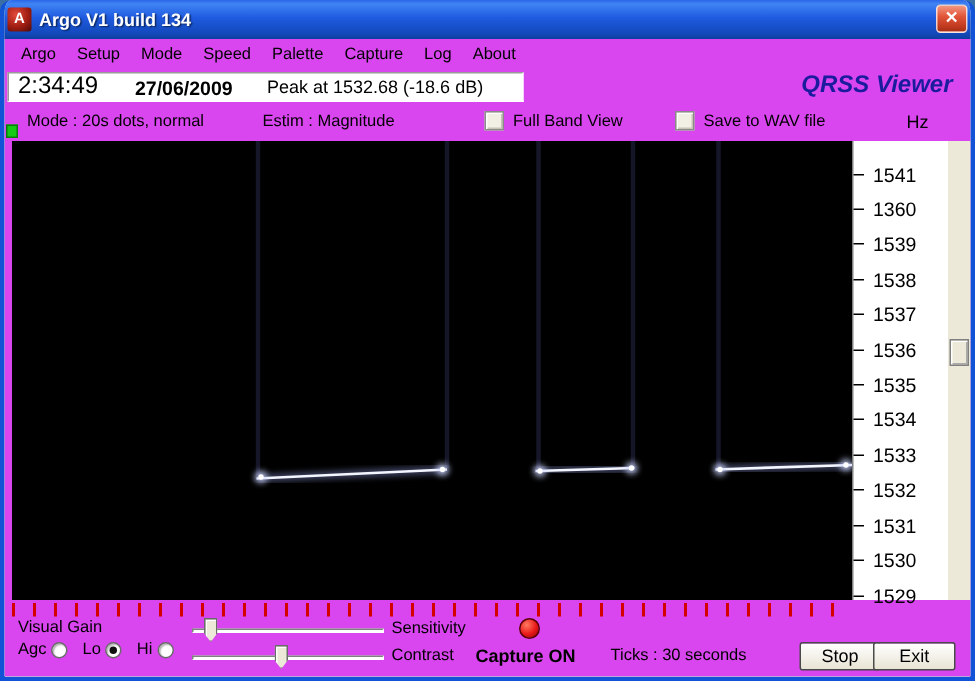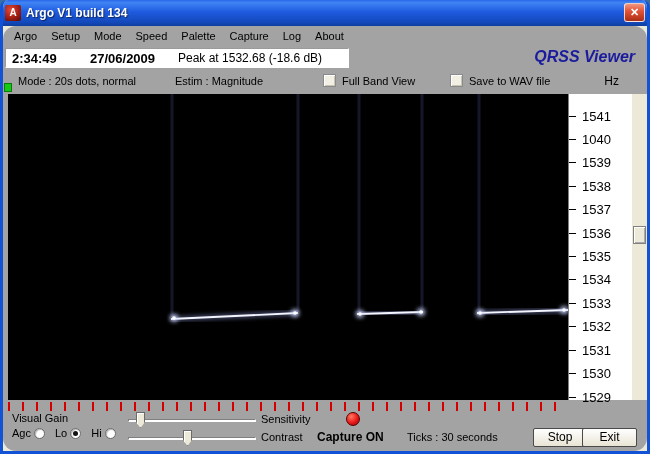--- a/index.html
+++ b/index.html
@@ -21,32 +21,32 @@
     color:#fff; font-size:10px; font-weight:bold; text-align:center; line-height:16px;
   }
   .title-text { color:#fff; font-size:12px; font-weight:bold; text-shadow:1px 1px 1px rgba(0,0,0,.55); }
   .close-btn {
     position:absolute; right:5px; top:3px; width:21px; height:19px;
     border:1px solid rgba(255,255,255,.75); border-radius:3px;
     background:linear-gradient(180deg,#f3967f 0%,#e2563a 40%,#c03a1f 80%,#a52f16 100%);
     color:#fff; font-size:11px; font-weight:bold; text-align:center; line-height:17px; cursor:pointer;
   }
   
-  .client { position:absolute; left:0; top:26px; width:644px; height:425px; background:#a3a3a3;border-radius:13px; }
+  .client { position:absolute; left:0; top:26px; width:644px; height:425px; background:#d946ef; }
   
   .menubar { position:absolute; left:0; top:0; width:644px; height:20px; display:flex; align-items:center; padding-left:4px; }
   .menu-item { font-size:11px; color:#000; padding:2px 7px; cursor:default; }
   
   .inforow { position:absolute; left:0; top:20px; width:644px; height:24px; }
   .info-panel {
     position:absolute; left:2px; top:2px; width:344px; height:20px; background:#fff;
     border:1px solid; border-color:#9a9a9a #fff #fff #9a9a9a;
     display:flex; align-items:center;
   }
-  .info-time { font-size:13px; font-weight:bold; margin-left:6px; width:78px; }
+  .info-time { font-size:16px; font-weight:normal; margin-left:6px; width:78px; }
   .info-date { font-size:13px; font-weight:bold; width:88px; }
   .info-peak { font-size:12px; }
   .brand { position:absolute; right:12px; top:2px; font-size:16px; font-weight:bold; font-style:italic; color:#1b1b9e; }
   
   .statusrow { position:absolute; left:0; top:44px; width:644px; height:24px; }
   .status-mode  { position:absolute; left:15px; top:5px; font-size:11px; }
   .status-estim { position:absolute; left:172px; top:5px; font-size:11px; }
   .chk { position:absolute; top:4px; display:flex; align-items:center; cursor:pointer; }
   .chk-box { width:13px; height:13px; background:#f2efe4; border:1px solid #8a8a8a;
              box-shadow:inset 1px 1px 0 #ffffff, inset -1px -1px 0 #c8c4b4; margin-right:6px; }
@@ -180,21 +180,21 @@
             <circle cx="556" cy="216" r="1.8" fill="#ffffff"></circle>
           </svg>
       </div>
       <div class="freq-scale">
           <div class="freq-row" style="top: 15px;">
             <span class="ftick"></span>
             <span class="fnum">1541</span>
           </div>
           <div class="freq-row" style="top: 38.42px;">
             <span class="ftick"></span>
-            <span class="fnum">1040</span>
+            <span class="fnum">1360</span>
           </div>
           <div class="freq-row" style="top: 61.84px;">
             <span class="ftick"></span>
             <span class="fnum">1539</span>
           </div>
           <div class="freq-row" style="top: 85.26px;">
             <span class="ftick"></span>
             <span class="fnum">1538</span>
           </div>
           <div class="freq-row" style="top: 108.68px; justify-content: center;">

